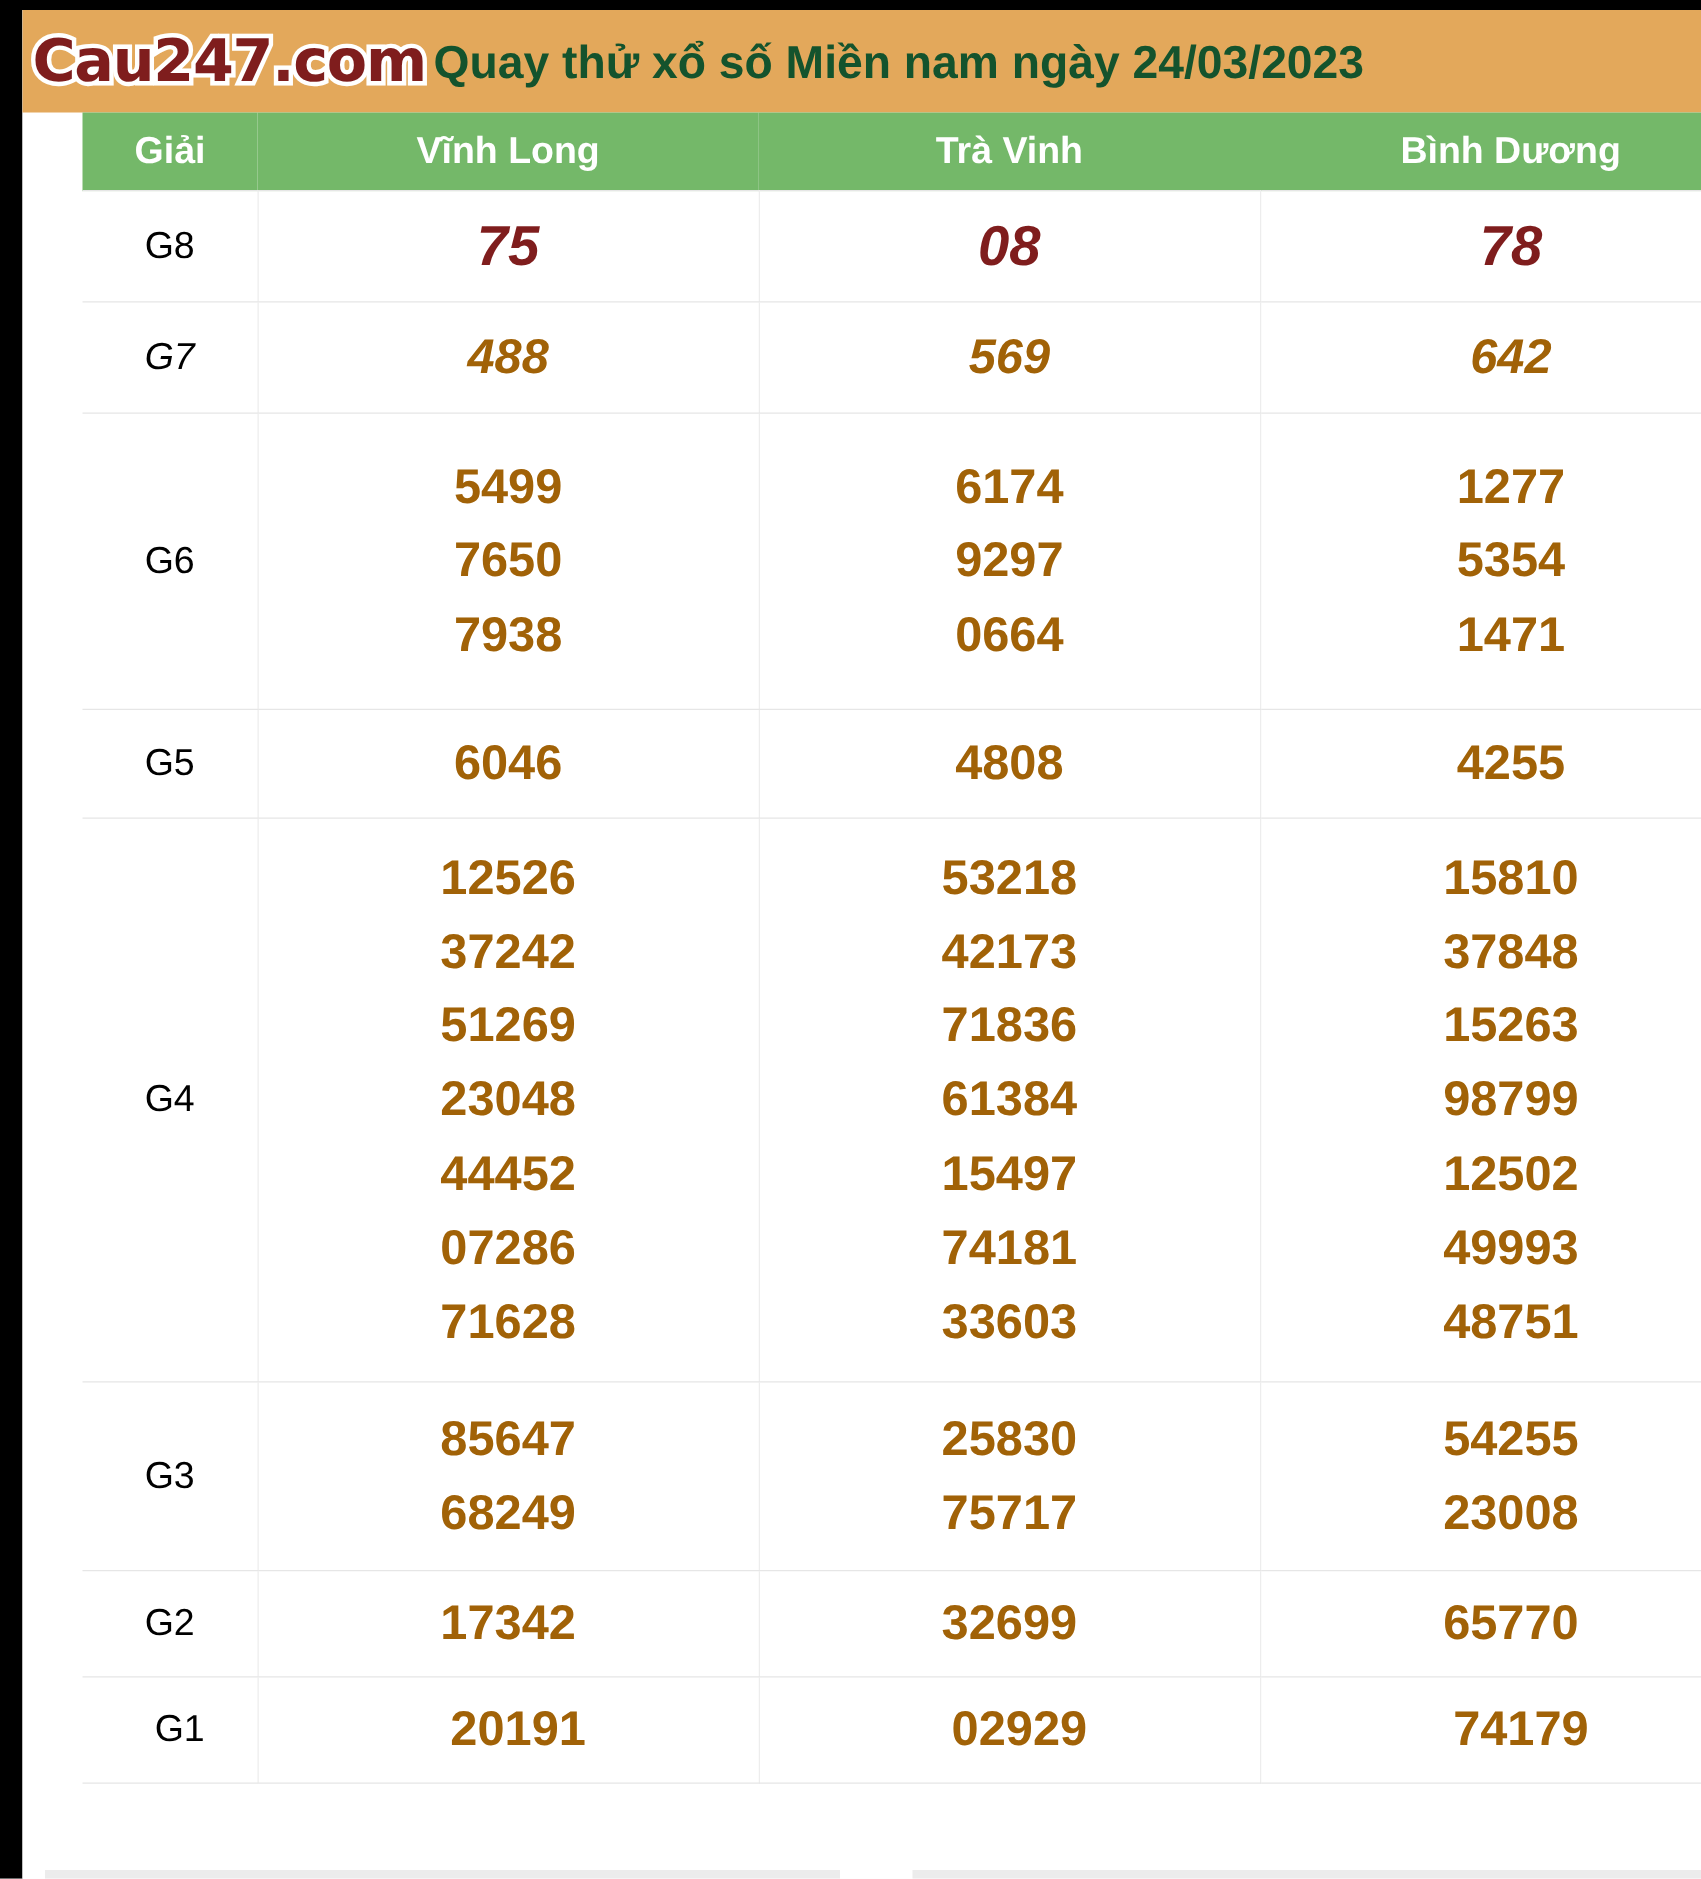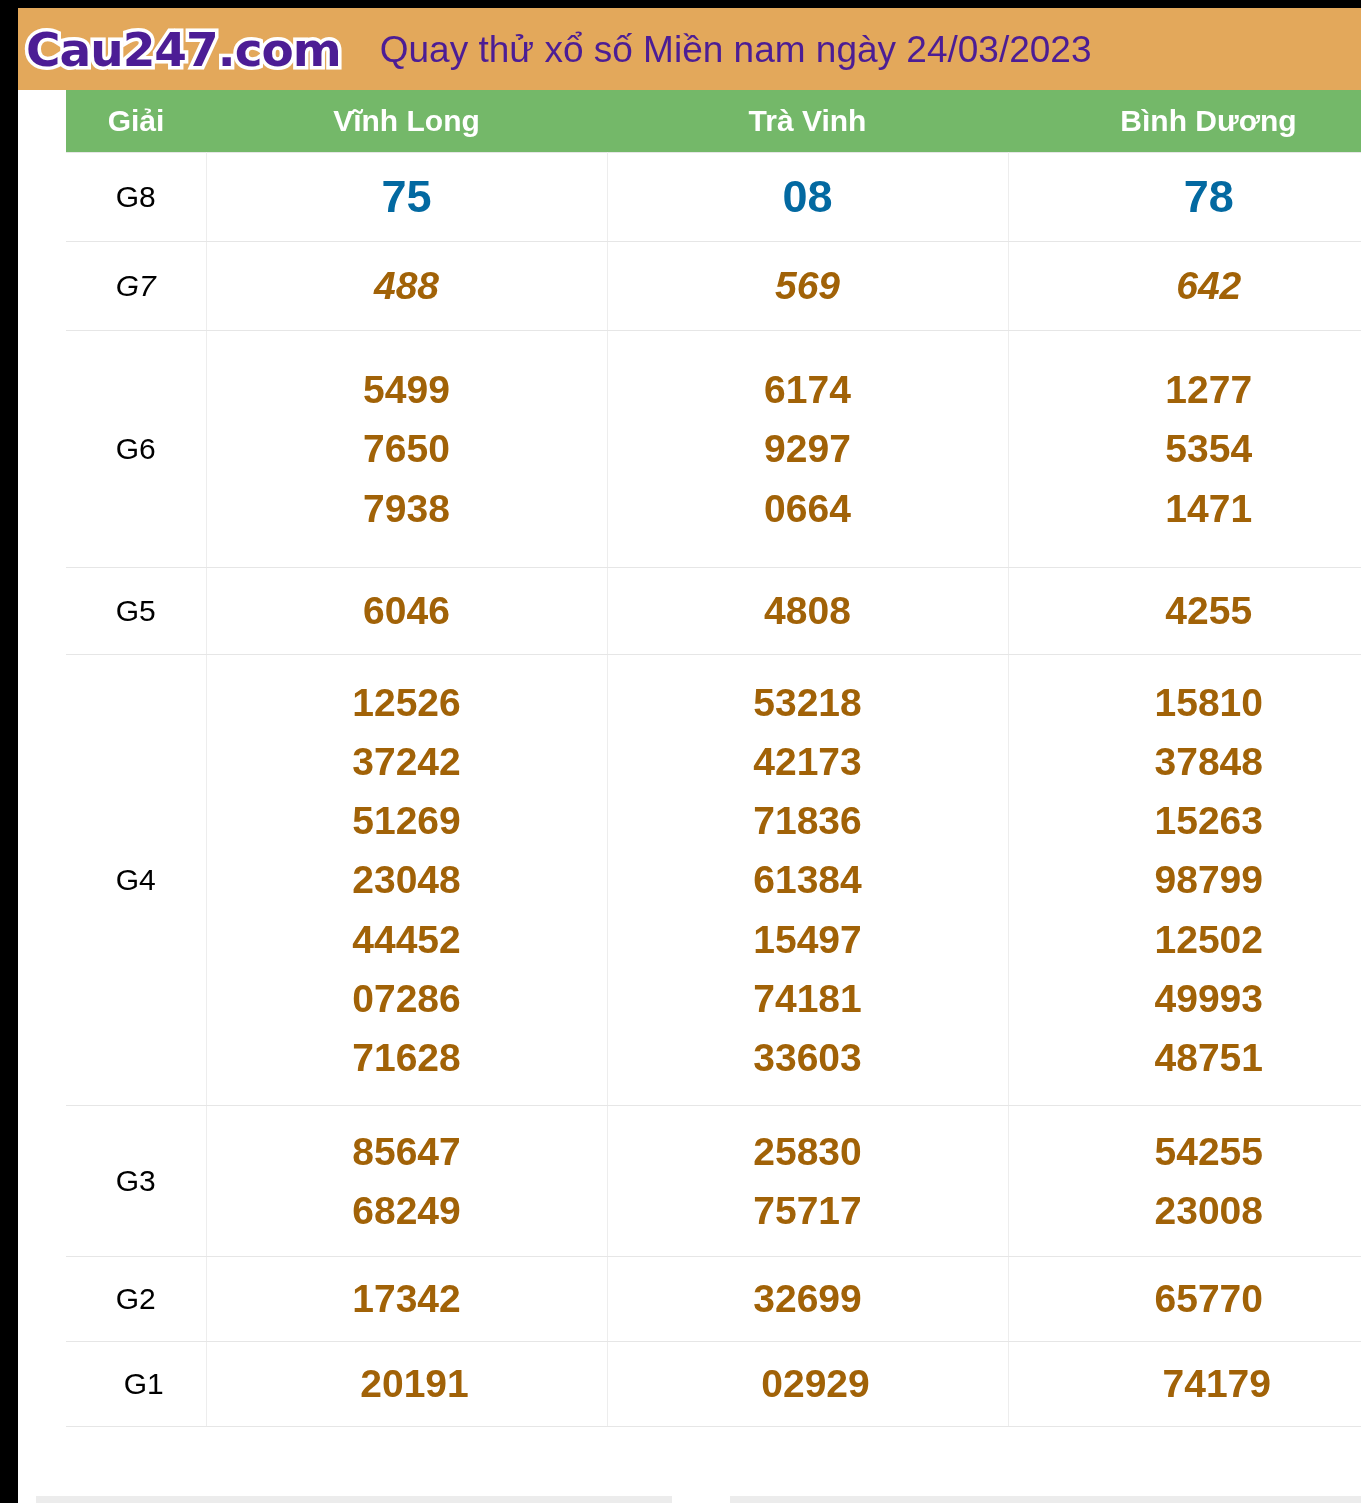--- a/index.html
+++ b/index.html
@@ -41,37 +41,36 @@
     display: flex;
     align-items: center;
     padding-left: 4px;
     box-sizing: border-box;
     overflow: hidden;
   }
   #brand-logo {
     font-size: 47px;
     font-weight: bold;
     font-family: "DejaVu Sans", sans-serif;
-    color: #4c1d95;
+    color: #7f1d1d;
     letter-spacing: -1px;
     -webkit-text-stroke: 7px #ffffff;
     paint-order: stroke fill;
     white-space: nowrap;
     line-height: 1;
     margin-right: 2px;
     padding: 2px 4px;
   }
   #page-title {
     font-size: 37px;
-    font-weight: normal;
-    color: #4c1d95;
+    font-weight: bold;
+    color: #14532d;
     white-space: nowrap;
     line-height: 1;
     font-family: "Liberation Sans", sans-serif;
-    margin-left: 33px;
   }
   
   #results-table {
     width: 100%;
     border-collapse: collapse;
     table-layout: fixed;
     margin-left: 48px;
   }
   #results-table colgroup .c-giai { width: 140px; }
   #results-table colgroup .c-prov { width: 401px; }
@@ -102,22 +101,23 @@
     border-left: none;
   }
   tbody td.num-cell {
     font-size: 39px;
     font-weight: bold;
     color: #a16207;
     line-height: 1.52;
   }
   tbody tr.row-g8 td.num-cell,
   tbody tr.row-db td.num-cell {
-    color: #0369a1;
+    color: #7f1d1d;
     font-size: 45px;
+    font-style: italic;
   }
   tbody tr.row-g8 td.num-cell { font-size: 45px; }
   tbody tr.row-g8 td { height: 88px; }
   tbody tr.row-g7 td { height: 88px; font-style: italic; }
   tbody tr.row-g6 td { height: 236px; }
   tbody tr.row-g5 td { height: 86px; }
   tbody tr.row-g4 td { height: 450px; }
   tbody tr.row-g3 td { height: 150px; }
   tbody tr.row-g2 td { height: 84px; }
   tbody tr.row-g1 td { height: 84px; padding-left: 16px; }

